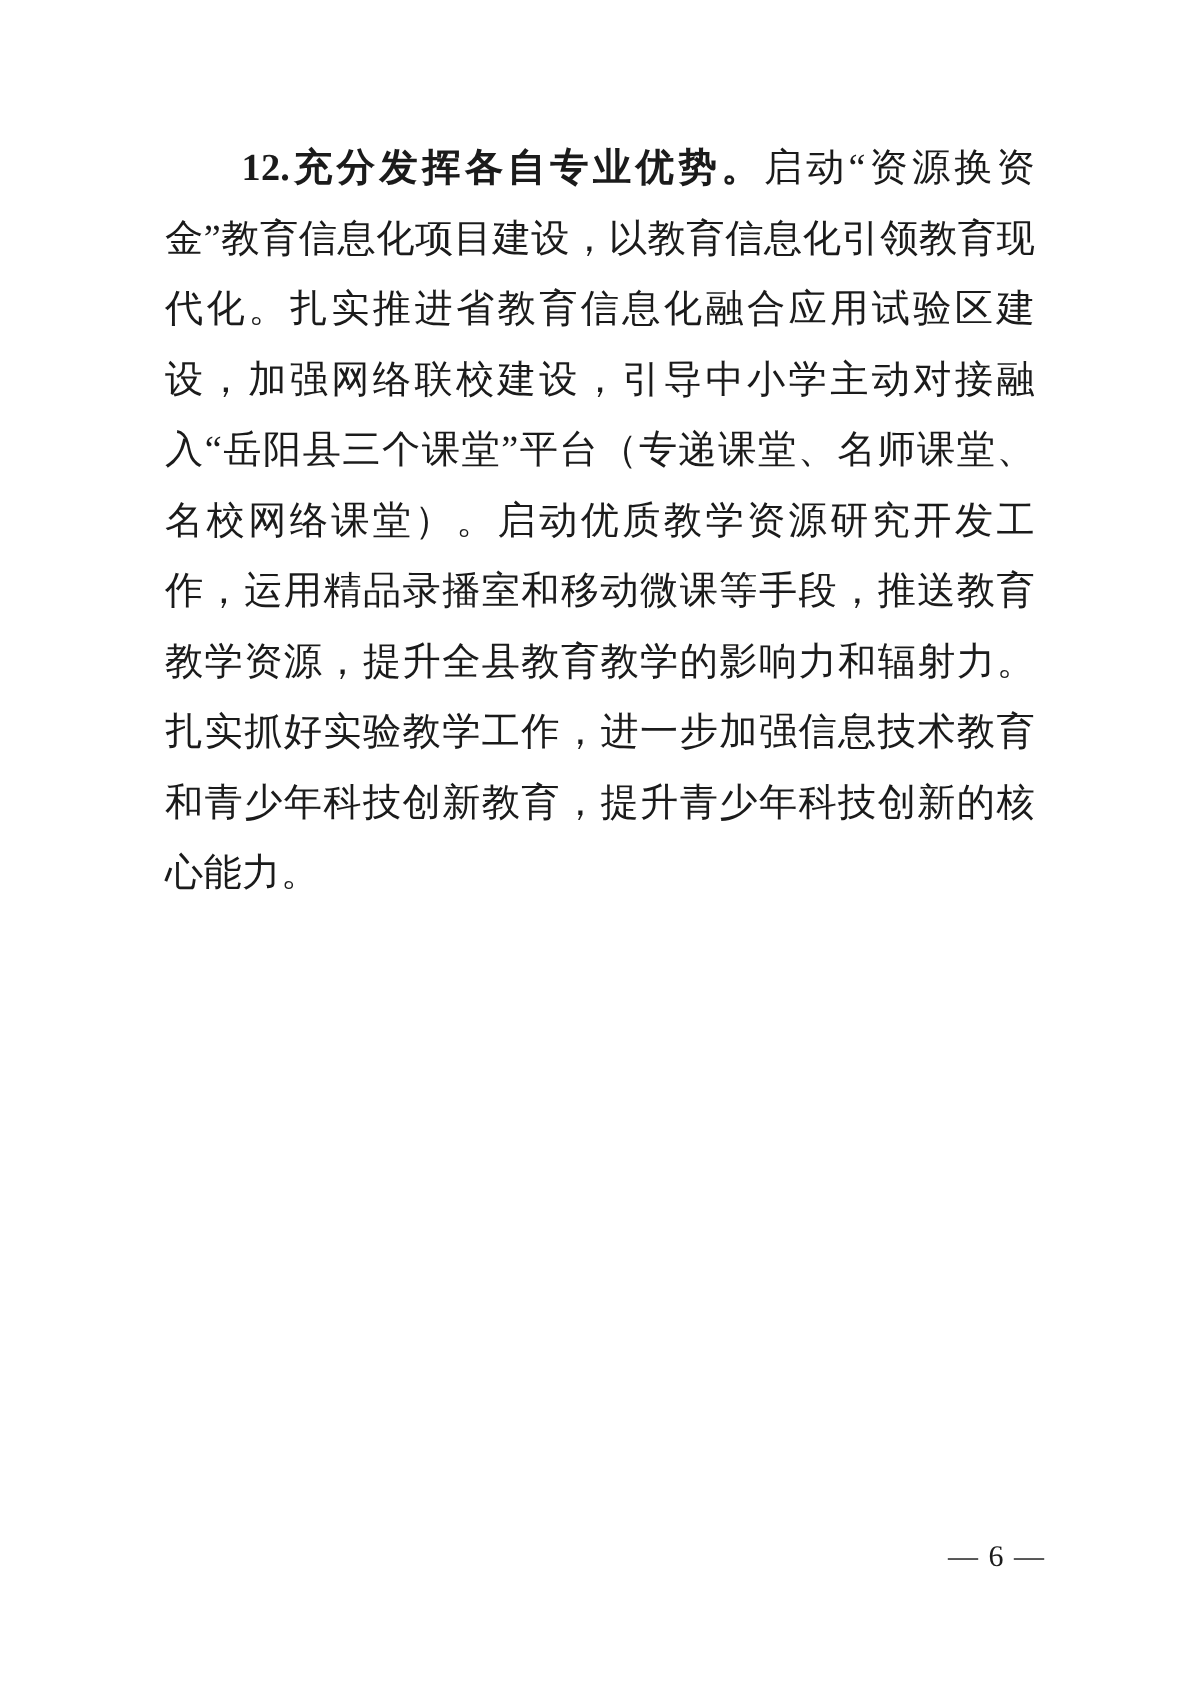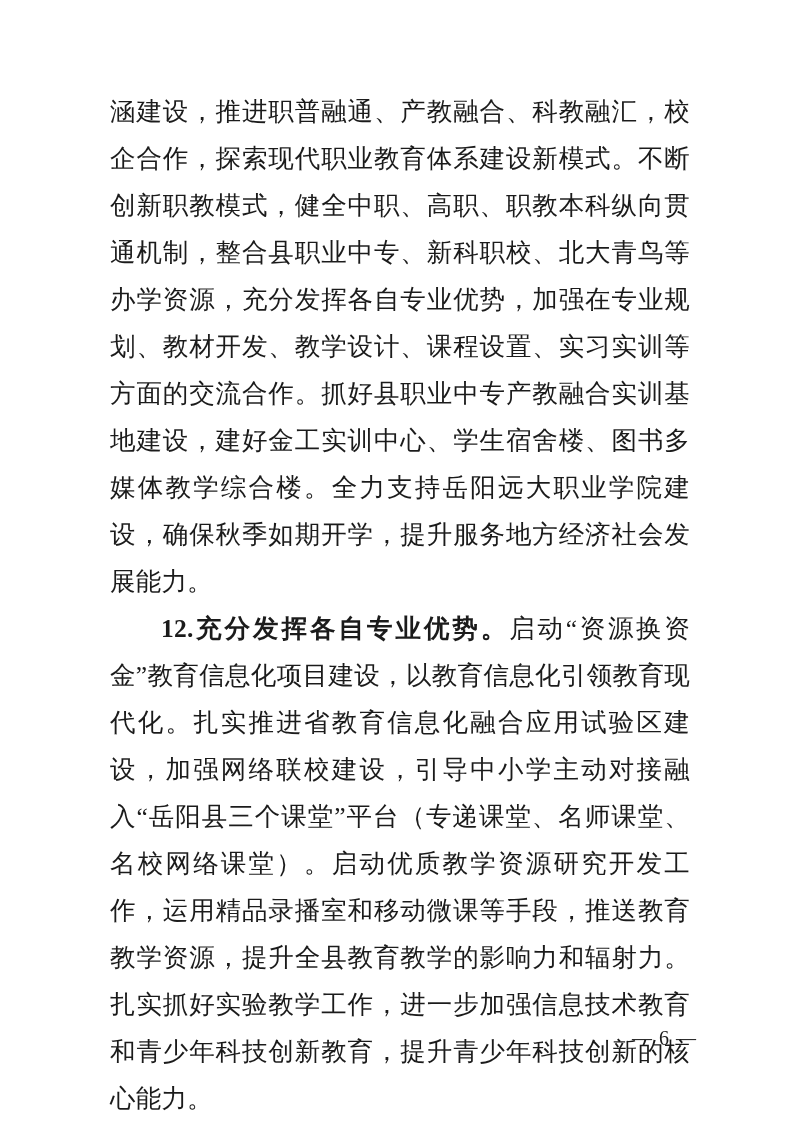--- a/index.html
+++ b/index.html
@@ -54,23 +54,20 @@
     letter-spacing: 1px;
     font-family: "Liberation Serif", "DejaVu Serif", serif;
   }
 </style>
 </head>
 <body>
 
 <div class="page">
   <div class="content">
 
-    <p class="para">
-      <span>涵建设，推进职普融通、产教融合、科教融汇，校企合作，探索现代职业教育体系建设新模式。不断创新职教模式，健全中职、高职、职教本科纵向贯通机制，整合县职业中专、新科职校、北大青鸟等办学资源，充分发挥各自专业优势，加强在专业规划、教材开发、教学设计、课程设置、实习实训等方面的交流合作。抓好县职业中专产教融合实训基地建设，建好金工实训中心、学生宿舍楼、图书多媒体教学综合楼。全力支持岳阳远大职业学院建设，确保秋季如期开学，提升服务地方经济社会发展能力。</span>
-    </p>
 
 
     <p class="para indent">
       <span class="num-run">12.</span><span class="heading-run">充分发挥各自专业优势。</span><span>启动“资源换资金”教育信息化项目建设，以教育信息化引领教育现代化。扎实推进省教育信息化融合应用试验区建设，加强网络联校建设，引导中小学主动对接融入“岳阳县三个课堂”平台（专递课堂、名师课堂、名校网络课堂）。启动优质教学资源研究开发工作，运用精品录播室和移动微课等手段，推送教育教学资源，提升全县教育教学的影响力和辐射力。扎实抓好实验教学工作，进一步加强信息技术教育和青少年科技创新教育，提升青少年科技创新的核心能力。</span>
     </p>
 
   </div>
 
   <div class="page-number">— 6 —</div>
 </div>

